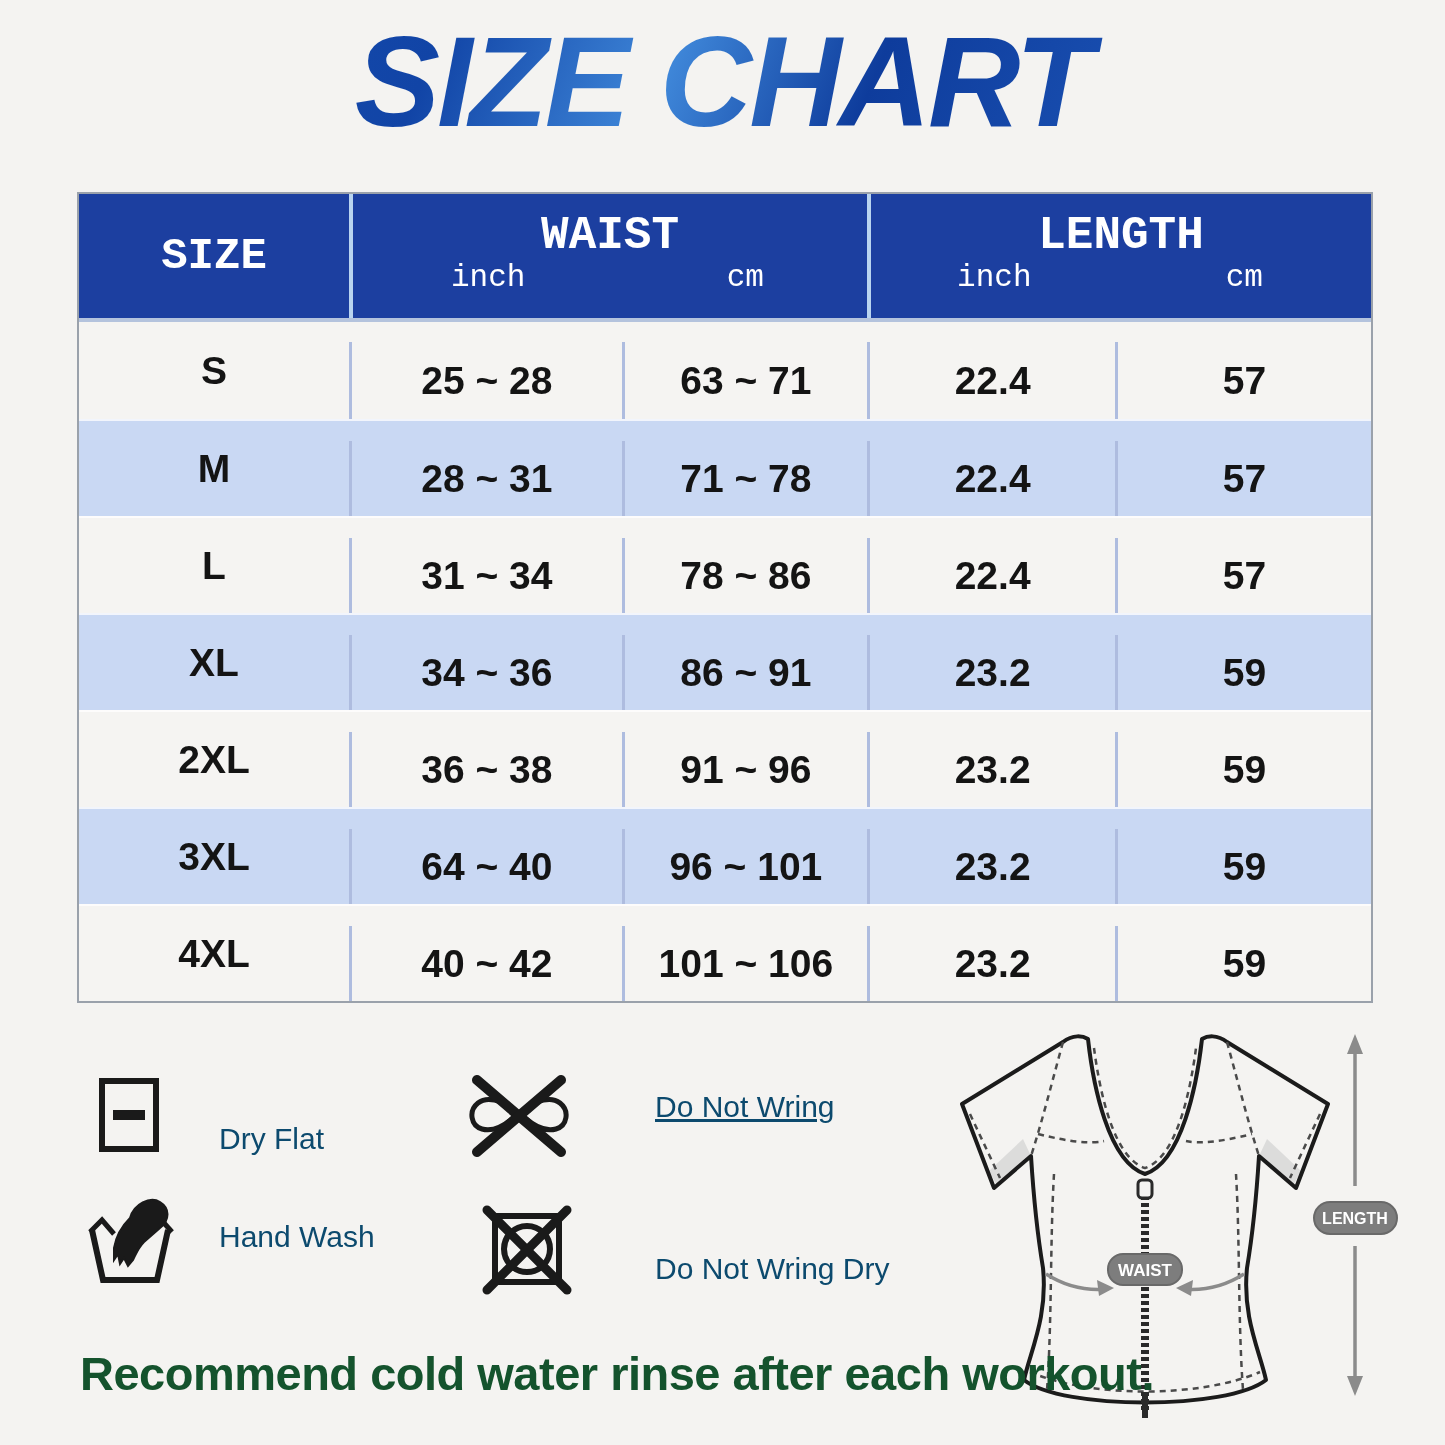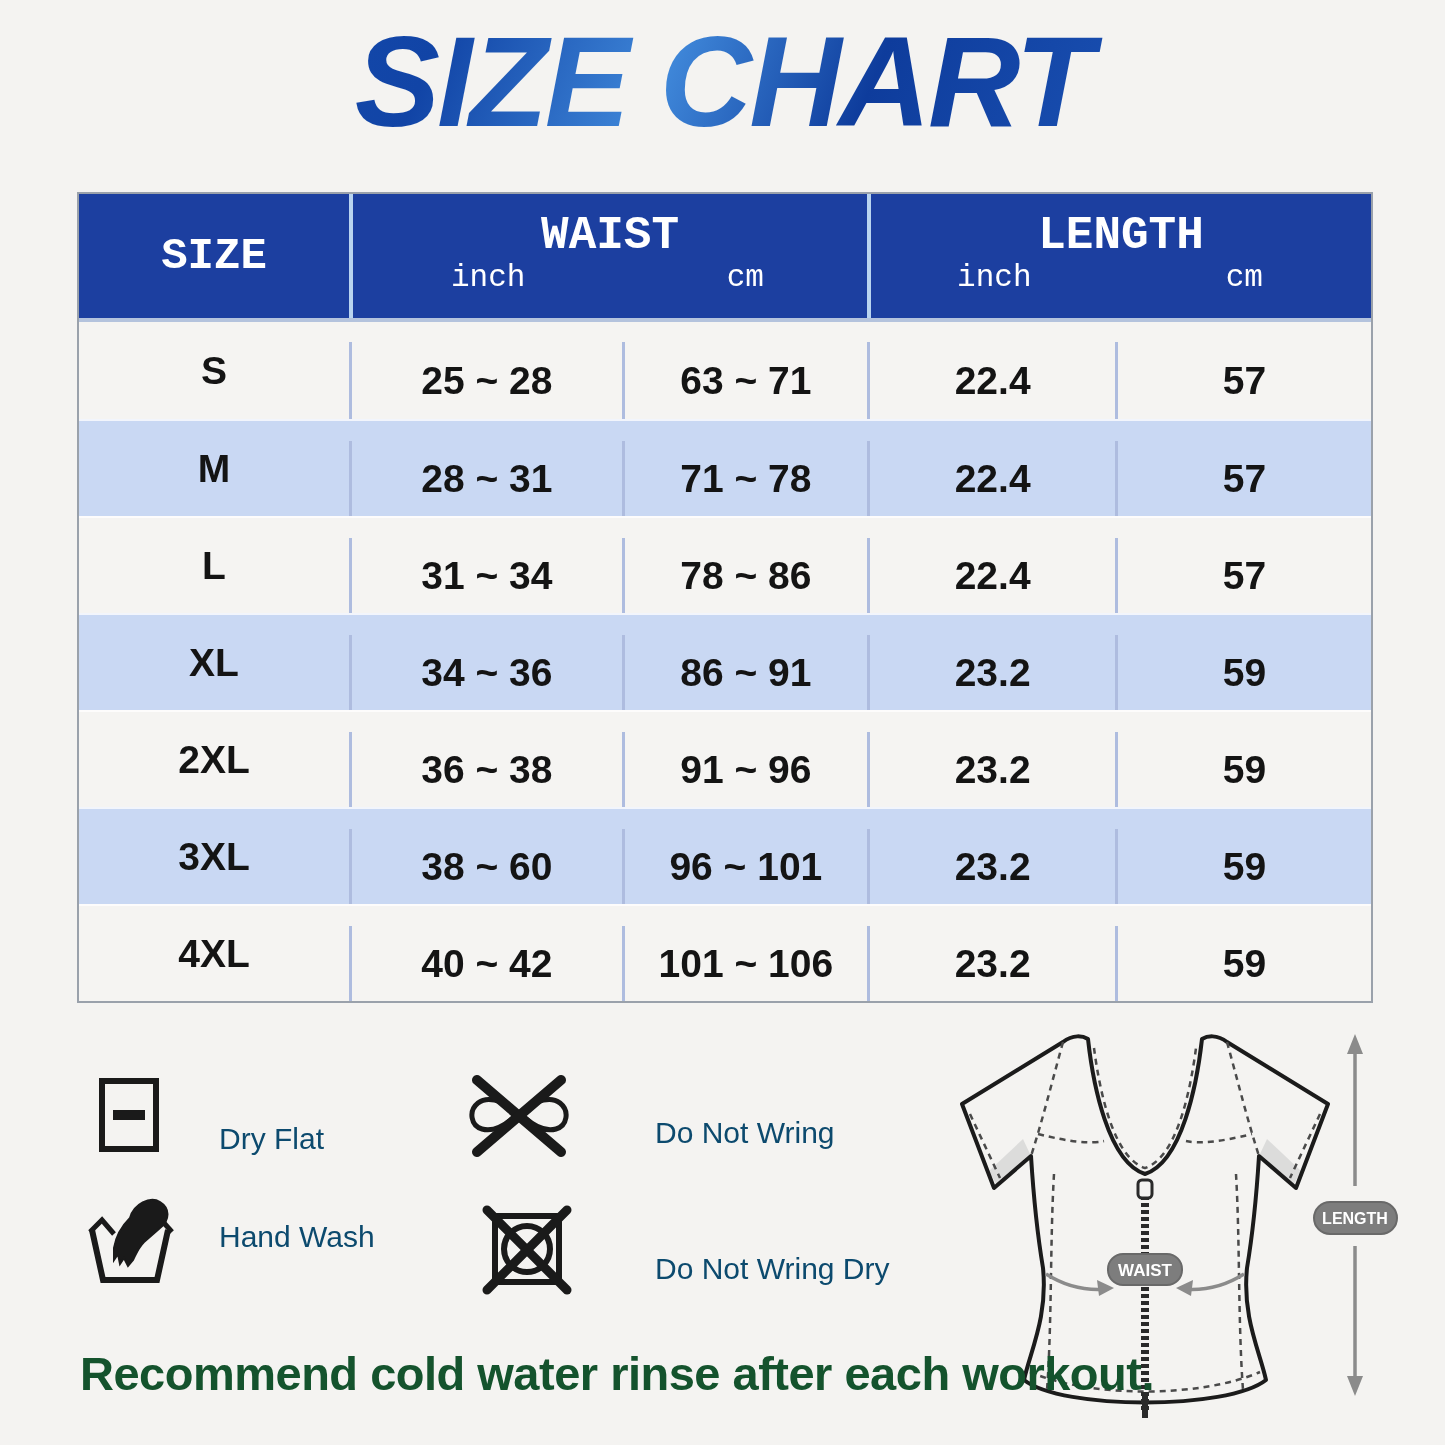--- a/index.html
+++ b/index.html
@@ -142,21 +142,21 @@
         </div>
         <div class="trow white">
           <div class="tcell">2XL</div>
           <div class="tcell">36 ~ 38</div>
           <div class="tcell">91 ~ 96</div>
           <div class="tcell">23.2</div>
           <div class="tcell">59</div>
         </div>
         <div class="trow blue">
           <div class="tcell">3XL</div>
-          <div class="tcell">38 ~ 60</div>
+          <div class="tcell">64 ~ 40</div>
           <div class="tcell">96 ~ 101</div>
           <div class="tcell">23.2</div>
           <div class="tcell">59</div>
         </div>
         <div class="trow white">
           <div class="tcell">4XL</div>
           <div class="tcell">40 ~ 42</div>
           <div class="tcell">101 ~ 106</div>
           <div class="tcell">23.2</div>
           <div class="tcell">59</div>
@@ -172,21 +172,21 @@
   </div>
   <div class="care-label" style="left:219px; top:1094px;">Dry Flat</div>
 
   <div class="care-item" style="left:463px; top:1070px;">
     <svg class="care-svg" width="112" height="92" viewBox="0 0 112 92">
       <path d="M 46,40 C 40,30 24,26 15,33 C 5,41 8,56 19,59 C 30,62 42,55 50,48 M 62,48 C 70,55 82,62 93,59 C 104,56 107,41 97,33 C 88,26 72,30 66,40 M 46,40 L 66,52 M 66,40 L 46,52" fill="none" stroke="#1a1a1a" stroke-width="5" stroke-linecap="round"></path>
       <line x1="14" y1="10" x2="98" y2="82" stroke="#1a1a1a" stroke-width="10" stroke-linecap="round"></line>
       <line x1="98" y1="10" x2="14" y2="82" stroke="#1a1a1a" stroke-width="10" stroke-linecap="round"></line>
     </svg>
   </div>
-  <div class="care-label" style="left:655px; top:1088px;">Do Not Wring</div>
+  <div class="care-label" style="left:655px; top:1062px;text-decoration:underline;">Do Not Wring</div>
 
   <div class="care-item" style="left:86px; top:1192px;">
     <svg class="care-svg" width="92" height="94" viewBox="0 0 92 94">
       <path d="M 6,38 L 17,88 L 71,88 L 82,38" fill="none" stroke="#1a1a1a" stroke-width="6"></path>
       <path d="M 4,40 L 16,28 L 28,42" fill="none" stroke="#1a1a1a" stroke-width="5"></path>
       <path d="M 86,40 L 78,31" fill="none" stroke="#1a1a1a" stroke-width="5"></path>
       <path d="M 44,26 C 48,12 64,4 74,10 C 84,16 84,28 74,36 L 58,50 C 52,56 50,62 47,68 L 42,74 L 38,66 L 34,72 L 32,62 L 28,68 L 28,56 C 30,44 36,34 44,26 Z" fill="#1a1a1a" stroke="#1a1a1a" stroke-width="2"></path>
     </svg>
   </div>
   <div class="care-label" style="left:219px; top:1192px;">Hand Wash</div>

